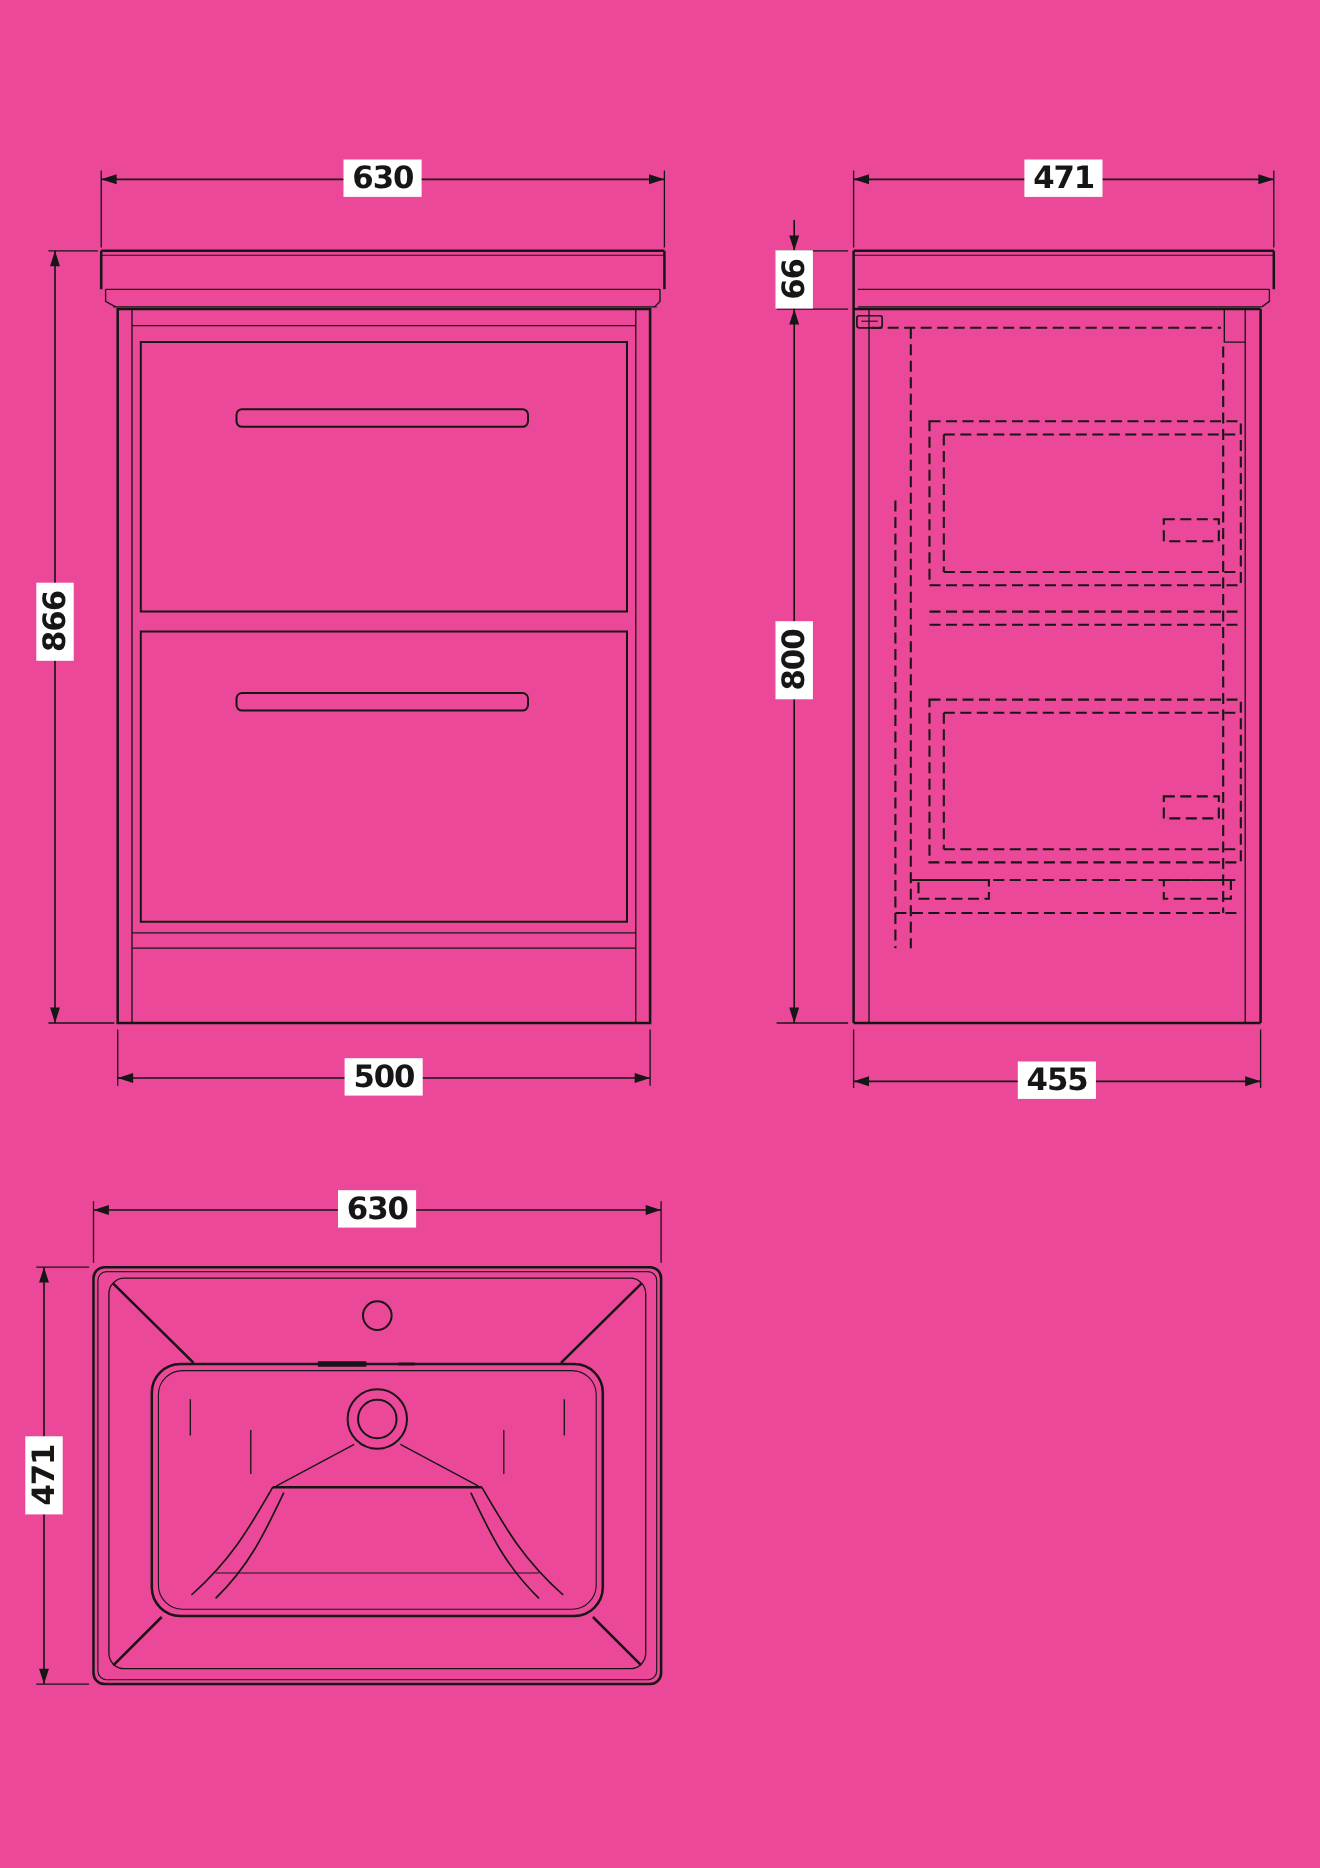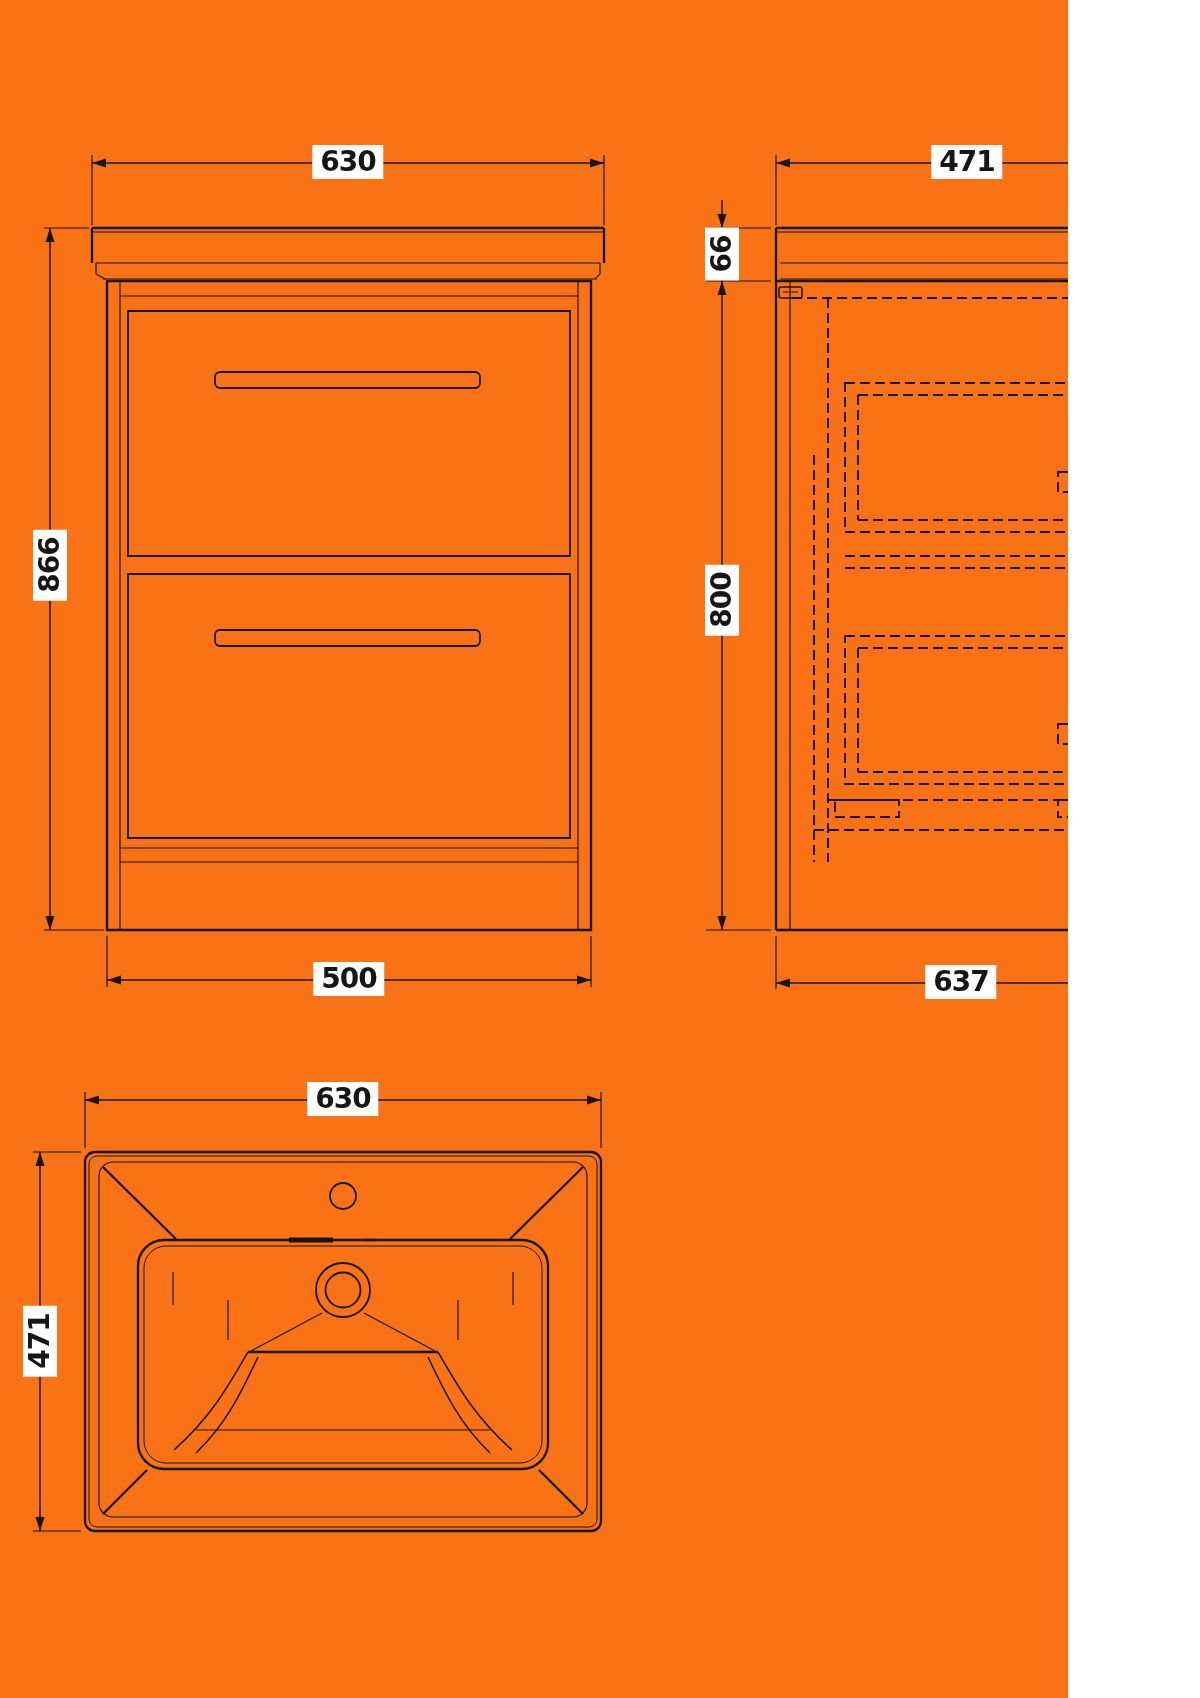--- a/index.html
+++ b/index.html
@@ -1,17 +1,17 @@
 <!DOCTYPE html>
 <html><head>
 <meta charset="utf-8">
 <style>
   html,body{margin:0;padding:0;}
   body{background:#ffffff;font-family:"DejaVu Sans","Liberation Sans",sans-serif;}
-  .page{position:relative;width:1068px;height:1698px;background:#f97316;overflow:hidden;}
+  .page{position:relative;width:1200px;height:1698px;background:#ec4899;overflow:hidden;}
   .view{position:absolute;}
   svg{display:block;}
   svg *{vector-effect:non-scaling-stroke;}
   .ln{fill:none;stroke:#161616;}
   .t22{stroke-width:2.3;}
   .t18{stroke-width:1.8;}
   .t14{stroke-width:1.5;}
   .t12{stroke-width:1.2;}
   .t10{stroke-width:1;}
   .dash{fill:none;stroke:#161616;stroke-width:1.9;stroke-dasharray:10 5;}
@@ -179,18 +179,18 @@
     </svg>
   </div>
 
   <div class="dim-label" style="left:348px;top:162px;">630</div>
   <div class="dim-label vert" style="left:50px;top:565px;">866</div>
   <div class="dim-label" style="left:349px;top:979px;">500</div>
 
   <div class="dim-label" style="left:967px;top:162px;">471</div>
   <div class="dim-label vert" style="left:722px;top:254px;">66</div>
   <div class="dim-label vert" style="left:722px;top:600px;">800</div>
-  <div class="dim-label" style="left:961px;top:982px;">637</div>
+  <div class="dim-label" style="left:961px;top:982px;">455</div>
 
   <div class="dim-label" style="left:343px;top:1099px;">630</div>
   <div class="dim-label vert" style="left:40px;top:1341px;">471</div>
 
 </div>
 
 </body></html>

